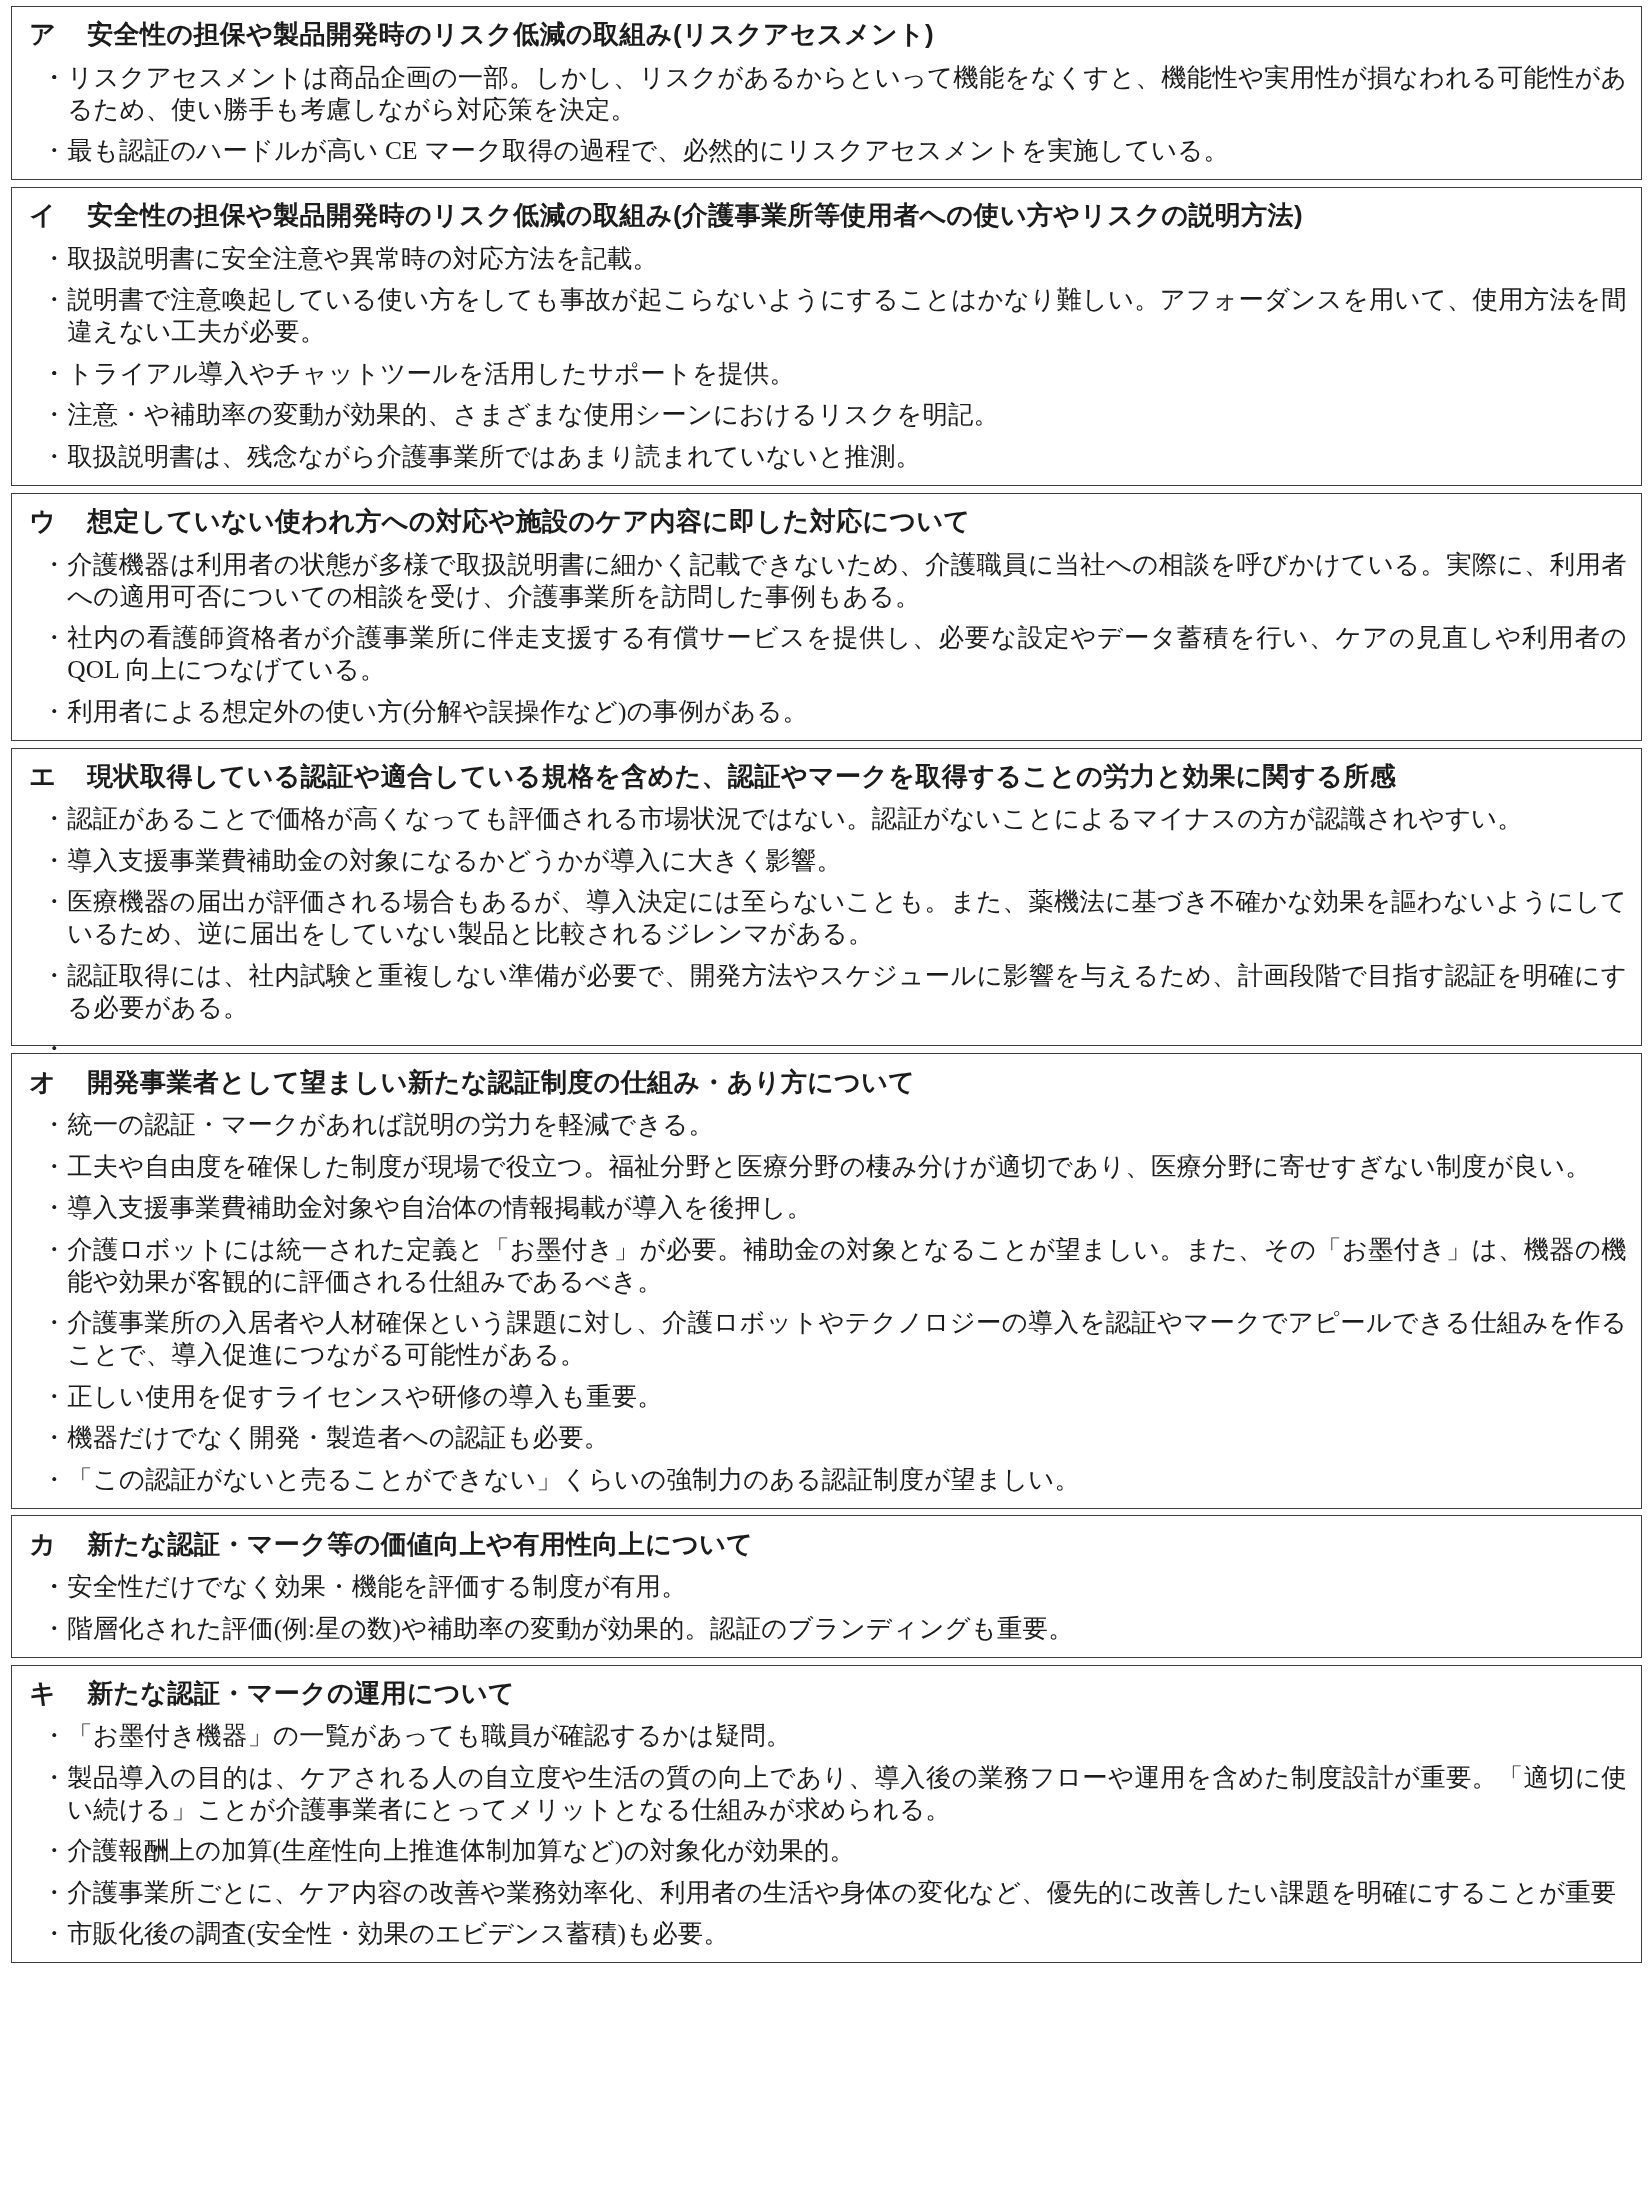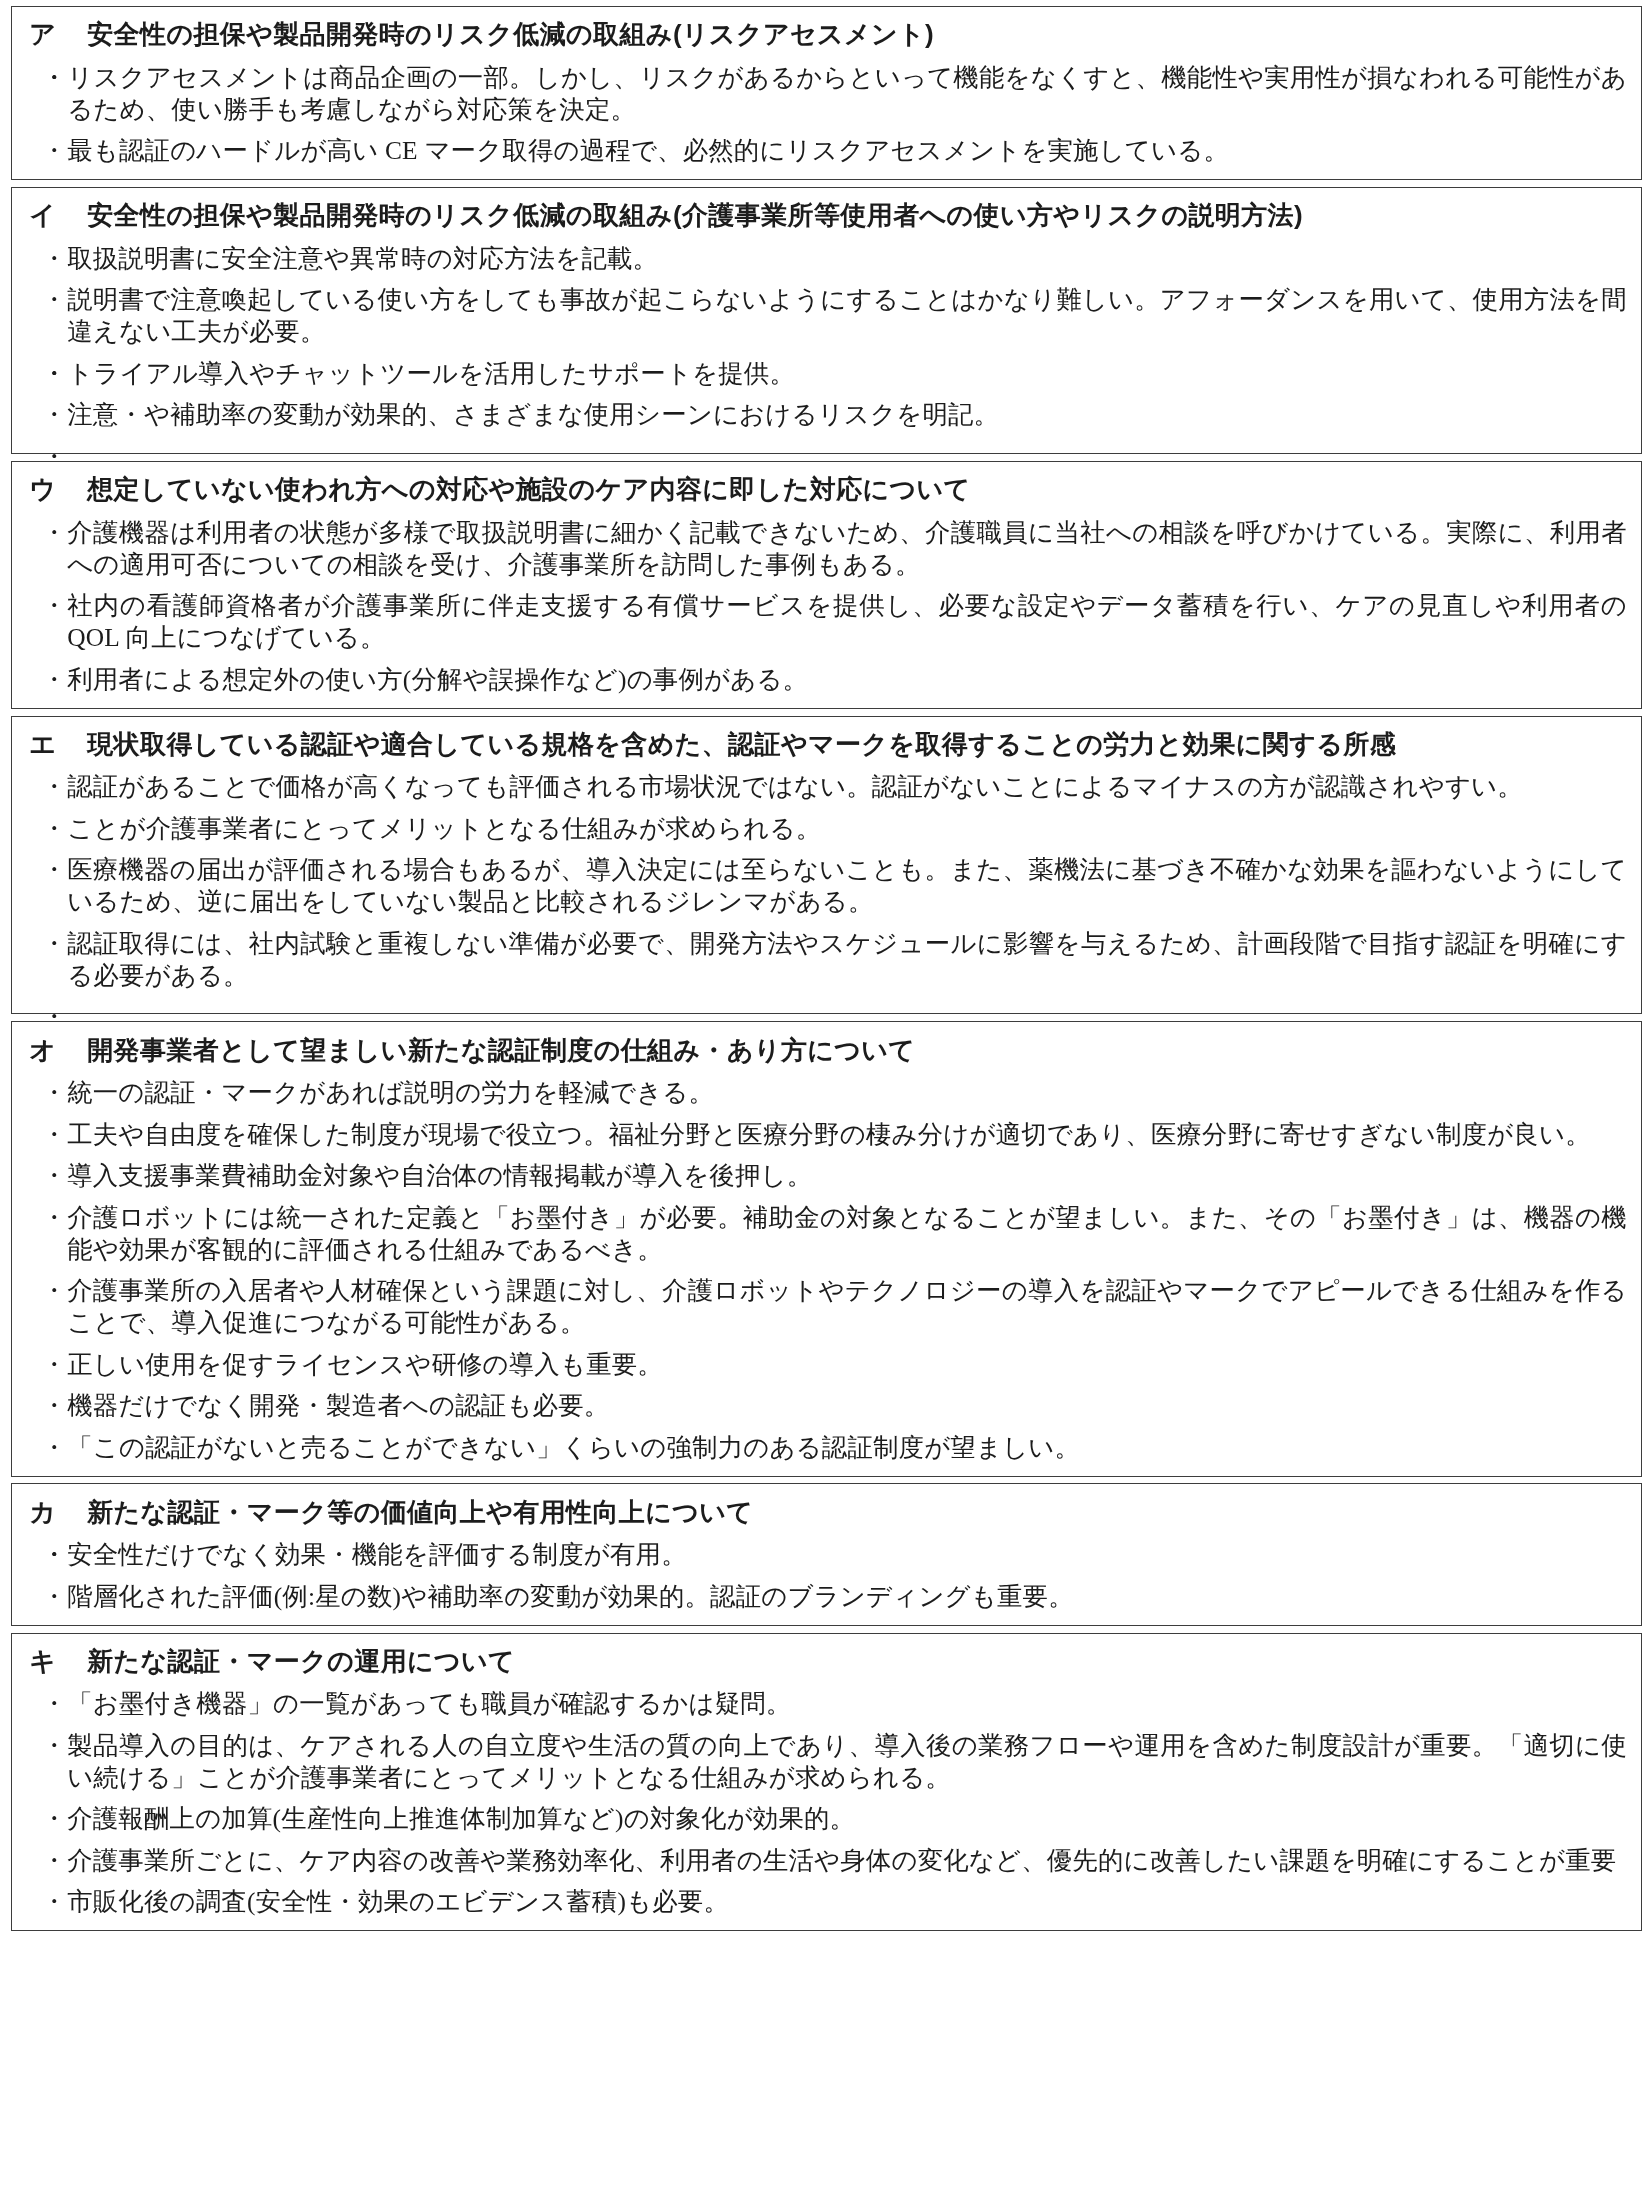--- a/index.html
+++ b/index.html
@@ -72,21 +72,21 @@
   <div class="hdr">
     <span class="hdr-label">イ</span>
     <span class="hdr-title">安全性の担保や製品開発時のリスク低減の取組み(介護事業所等使用者への使い方やリスクの説明方法)</span>
   </div>
   <ul class="bullets">
       <li><span class="bullet-mark">・</span><span>取扱説明書に安全注意や異常時の対応方法を記載。</span></li>
       <li><span class="bullet-mark">・</span><span>説明書で注意喚起している使い方をしても事故が起こらないようにすることはかなり難しい。アフォーダンスを用いて、使用方法を間違えない工夫が必要。</span></li>
       <li><span class="bullet-mark">・</span></li>
       <li><span class="bullet-mark">・</span><span>トライアル導入やチャットツールを活用したサポートを提供。</span></li>
       <li><span class="bullet-mark">・</span><span>注意・や補助率の変動が効果的、さまざまな使用シーンにおけるリスクを明記。</span></li>
-      <li><span class="bullet-mark">・</span></li>
+      <li><span class="bullet-mark">・</span><span>取扱説明書は、残念ながら介護事業所ではあまり読まれていないと推測。</span></li>
     </ul>
 </section>
 
 <section class="box">
   <div class="hdr">
     <span class="hdr-label">ウ</span>
     <span class="hdr-title">想定していない使われ方への対応や施設のケア内容に即した対応について</span>
   </div>
   <ul class="bullets">
       <li><span class="bullet-mark">・</span><span>介護機器は利用者の状態が多様で取扱説明書に細かく記載できないため、介護職員に当社への相談を呼びかけている。実際に、利用者への適用可否についての相談を受け、介護事業所を訪問した事例もある。</span></li>
@@ -95,21 +95,21 @@
     </ul>
 </section>
 
 <section class="box">
   <div class="hdr">
     <span class="hdr-label">エ</span>
     <span class="hdr-title">現状取得している認証や適合している規格を含めた、認証やマークを取得することの労力と効果に関する所感</span>
   </div>
   <ul class="bullets">
       <li><span class="bullet-mark">・</span><span>認証があることで価格が高くなっても評価される市場状況ではない。認証がないことによるマイナスの方が認識されやすい。</span></li>
-      <li><span class="bullet-mark">・</span><span>ことが介護事業者にとってメリットとなる仕組みが求められる。</span></li>
+      <li><span class="bullet-mark">・</span><span>導入支援事業費補助金の対象になるかどうかが導入に大きく影響。</span></li>
       <li><span class="bullet-mark">・</span><span>医療機器の届出が評価される場合もあるが、導入決定には至らないことも。また、薬機法に基づき不確かな効果を謳わないようにしているため、逆に届出をしていない製品と比較されるジレンマがある。</span></li>
       <li><span class="bullet-mark">・</span><span>認証取得には、社内試験と重複しない準備が必要で、開発方法やスケジュールに影響を与えるため、計画段階で目指す認証を明確にする必要がある。</span></li>
       <li><span class="bullet-mark">・</span></li>
     </ul>
 </section>
 
 <section class="box">
   <div class="hdr">
     <span class="hdr-label">オ</span>
     <span class="hdr-title">開発事業者として望ましい新たな認証制度の仕組み・あり方について</span>

